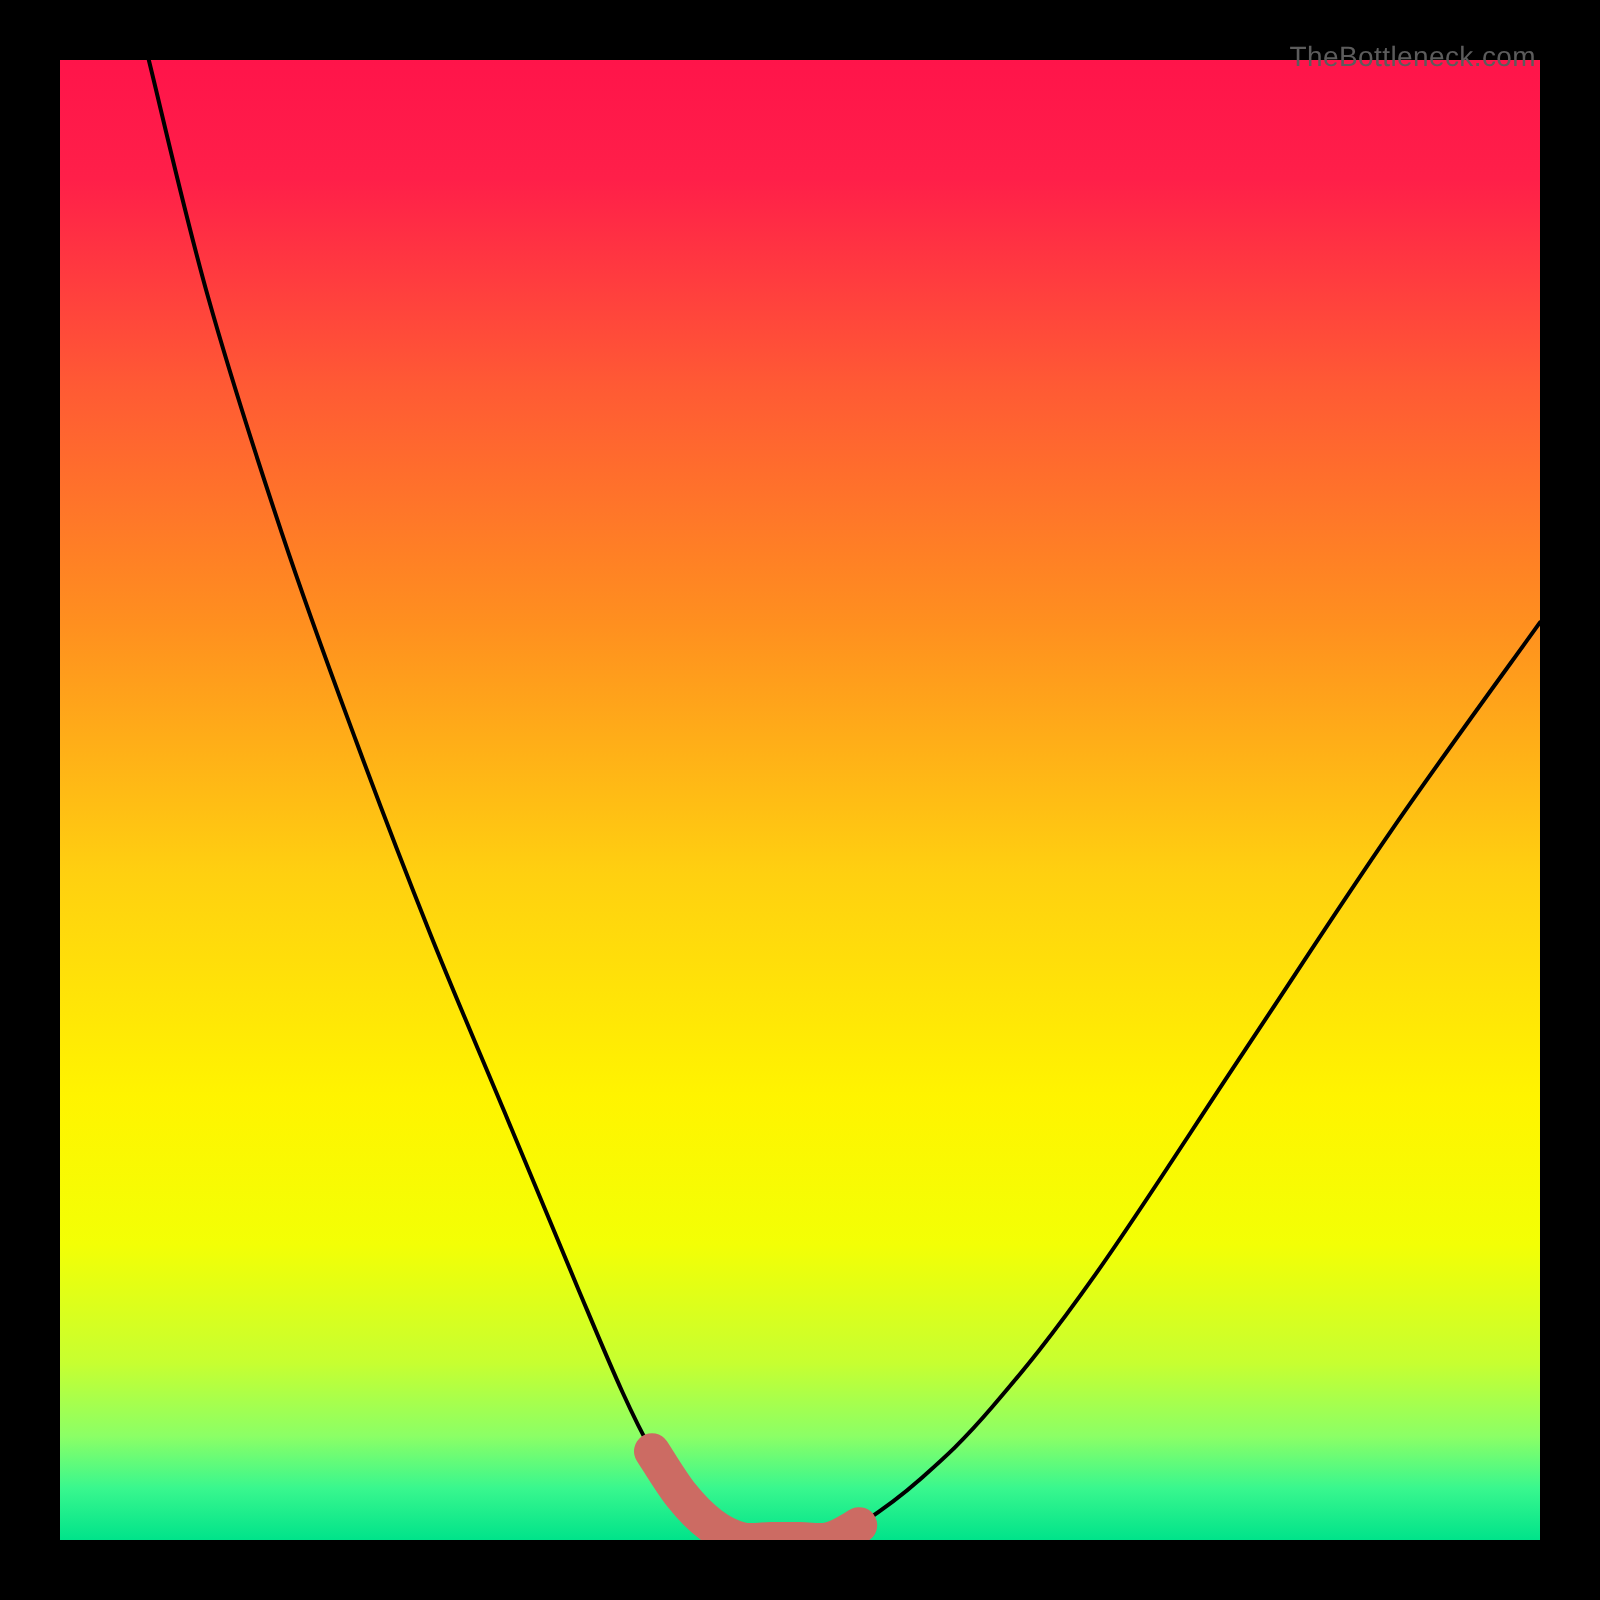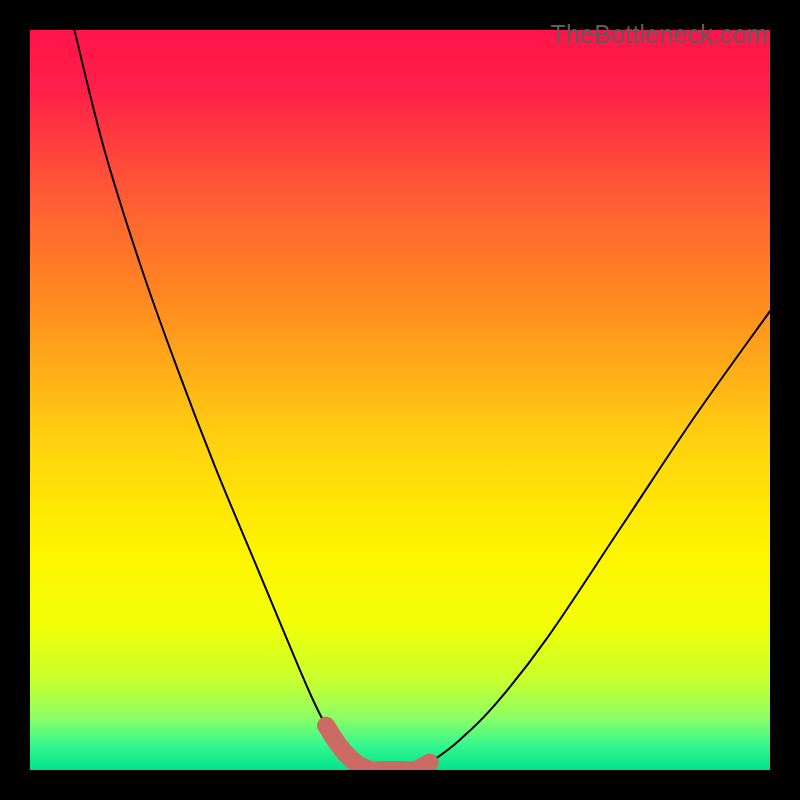--- a/index.html
+++ b/index.html
@@ -32,21 +32,21 @@
     left: 0;
     top: 0;
     width: 740px;
     height: 740px;
   }
   .watermark {
     position: absolute;
     top: 0px;
     right: 12px;
     color: #5c5c5c;
-    font-size: 25px;
+    font-size: 14px;
     font-weight: 400;
     letter-spacing: 0.2px;
     z-index: 5;
   }
   svg.curve {
     position: absolute;
     left: 0;
     top: 0;
     width: 740px;
     height: 740px;

